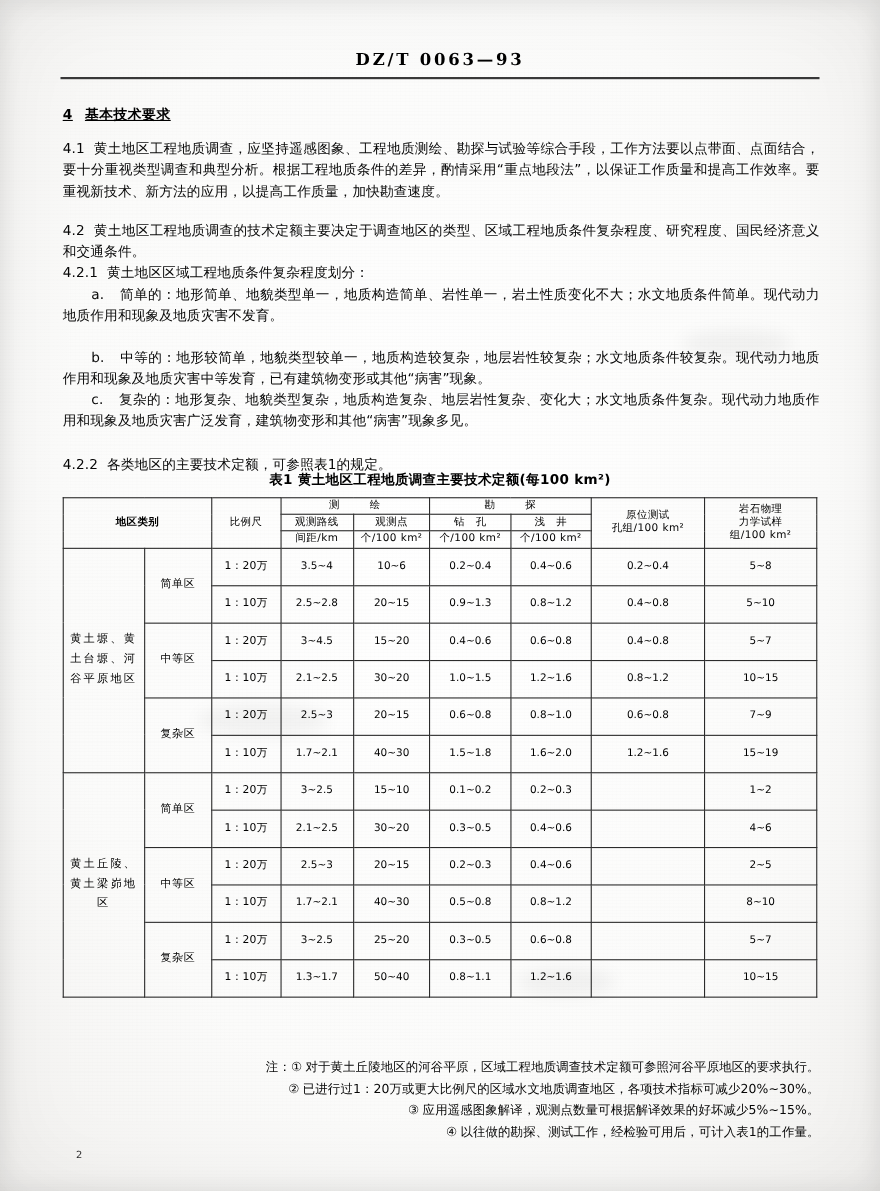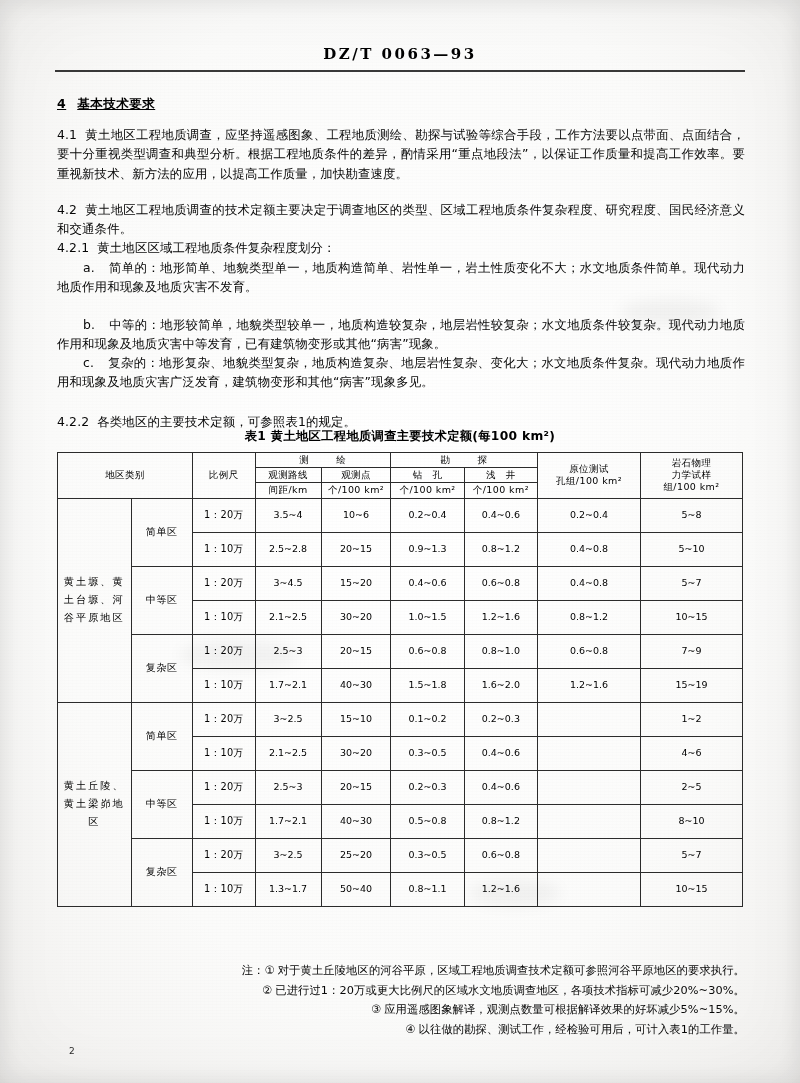--- a/index.html
+++ b/index.html
@@ -174,21 +174,21 @@
 
     <div class="para" style="top:412px;">
       <span class="lead">4.2.2</span><span>各类地区的主要技术定额，可参照表1的规定。</span>
     </div>
 
     <div class="tbl-caption">表1  黄土地区工程地质调查主要技术定额(每100 km²)</div>
 
     <table class="dz">
       <thead>
         <tr>
-          <td rowspan="3" colspan="2" style="width:140px;">地区类别</td>
+          <td rowspan="3" colspan="2" style="width:140px;font-weight:bold;">地区类别</td>
           <td rowspan="3" style="width:62px;">比例尺</td>
           <td colspan="2" class="grp">测　绘</td>
           <td colspan="2" class="grp">勘　探</td>
           <td rowspan="3" style="width:104px;">
             <span>原位测试</span><br>
             <span class="nowrapv">孔组/100 km²</span>
           </td>
           <td rowspan="3" style="width:104px;">
             <span>岩石物理</span><br>
             <span>力学试样</span><br>

